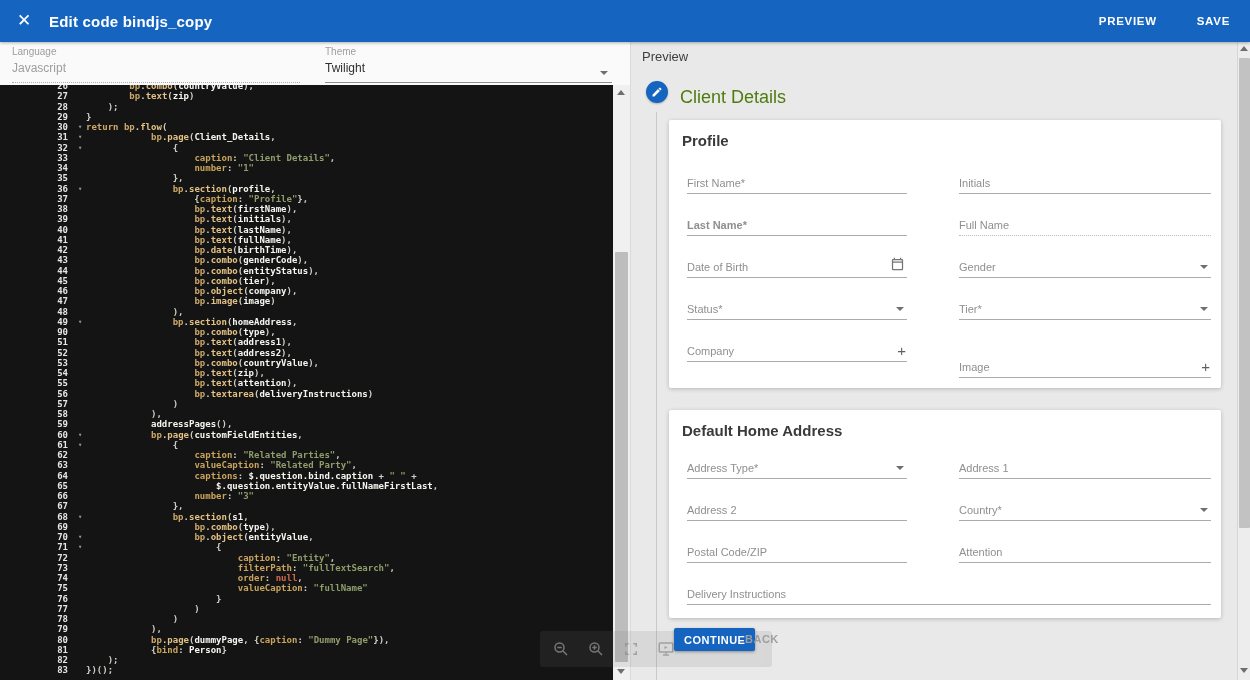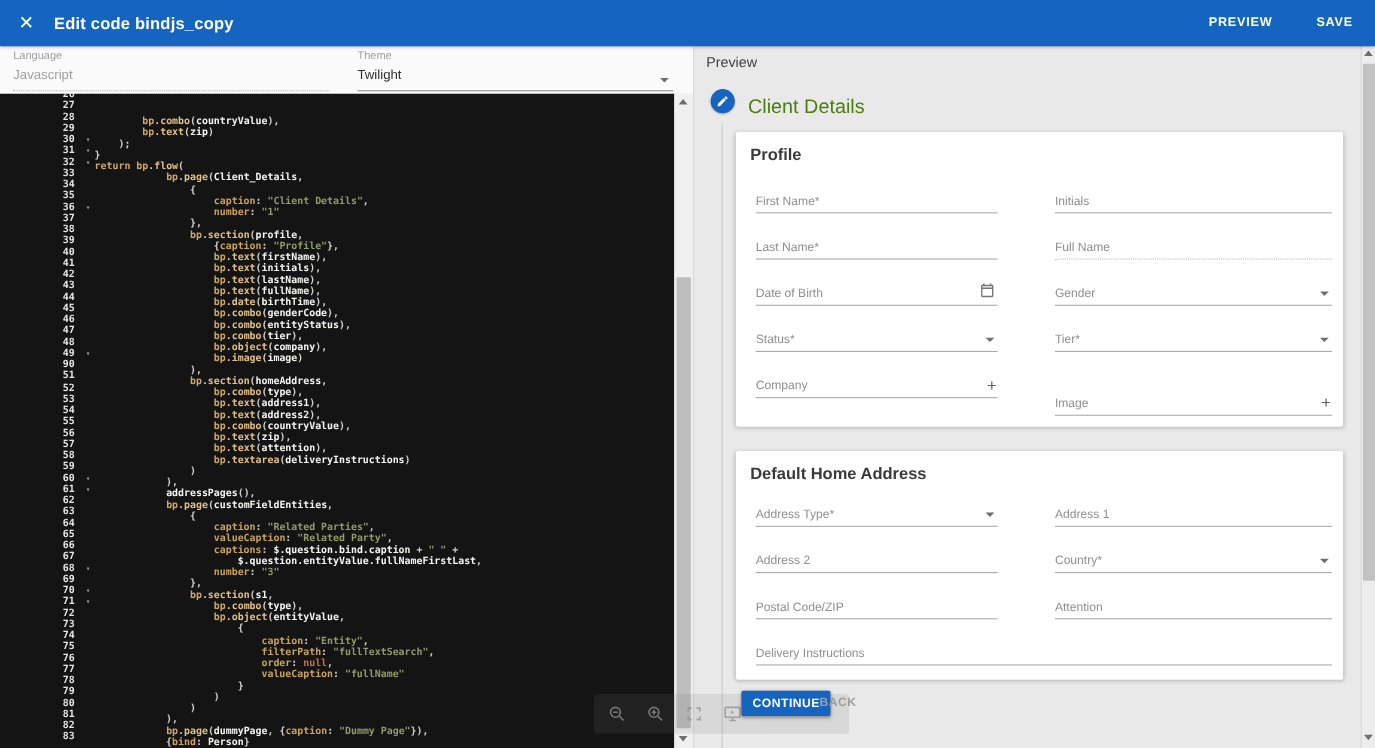--- a/index.html
+++ b/index.html
@@ -29,21 +29,21 @@
   .caret{width:0;height:0;border-left:4px solid transparent;border-right:4px solid transparent;
          border-top:4.5px solid #6F6F6F;}
 
   
   .editor{position:absolute;left:0;top:85px;width:613px;height:595px;background:#141414;overflow:hidden;
           font-family:"DejaVu Sans Mono",monospace;font-size:9px;line-height:10.26px;font-weight:bold;z-index:2;}
   .einner{margin-top:-4px;}
   .eline{display:flex;height:10.26px;white-space:pre;}
   .gut{width:28px;padding-right:6px;text-align:right;color:#E6E6E6;flex:none;padding-left:40px;}
   .fold{width:12px;flex:none;color:#9A9A9A;font-size:7px;text-align:center;line-height:10.26px;cursor:pointer;}
-  .code{color:#D0D0C8;flex:none;margin-top:25px;}
+  .code{color:#D0D0C8;flex:none;}
   .tok-str{color:#8F9D6A;} .tok-kw{color:#CDA869;} .tok-nul{color:#CF6A4C;}
   .tok-bp{color:#CDA869;} .tok-fn{color:#E2C185;} .tok-key{color:#C8A45C;} .tok-idn{color:#F5F5F0;}
 
   
   .sbar{position:absolute;z-index:3;}
   .sb-editor{left:613px;top:85px;width:17px;height:595px;background:#F0F0F0;}
   .sb-preview{left:1237px;top:42px;width:13px;height:638px;background:#EDEDED;border-left:1px solid #D6D6D6;box-sizing:border-box;}
   .thumb{position:absolute;background:#BDBDBD;border-radius:1px;}
   .arr{position:absolute;width:0;height:0;border-left:4px solid transparent;border-right:4px solid transparent;}
   .arr-up{border-bottom:5px solid #6E6E6E;}
@@ -186,21 +186,21 @@
 
   <div id="cards">
       <div class="card" style="top: 78px; height: 268px;">
         <div class="card-title">Profile</div>
         <div class="fld" style="left: 18px; width: 220px; top: 40px;">
           <span class="lb">First Name*</span>
         </div>
         <div class="fld" style="left: 290px; width: 252px; top: 40px;">
           <span class="lb">Initials</span>
         </div>
-        <div class="fld" style="left: 18px; width: 220px; top: 82px;">
+        <div class="fld" style="left: 18px; width: 220px; top: 82px; font-weight: bold;">
           <span class="lb">Last Name*</span>
         </div>
         <div class="fld readonly" style="left: 290px; width: 252px; top: 82px;">
           <span class="lb">Full Name</span>
         </div>
         <div class="fld" style="left: 18px; width: 220px; top: 124px;">
           <span class="lb">Date of Birth</span>
           <svg class="cal" viewBox="0 0 24 24" width="15" height="15" fill="#757575">
             <path d="M19 3h-1V1h-2v2H8V1H6v2H5a2 2 0 0 0-2 2v14a2 2 0 0 0 2 2h14a2 2 0 0 0 2-2V5a2 2 0 0 0-2-2zm0 16H5V9h14v10zM5 7V5h14v2H5z"></path>
           </svg>

